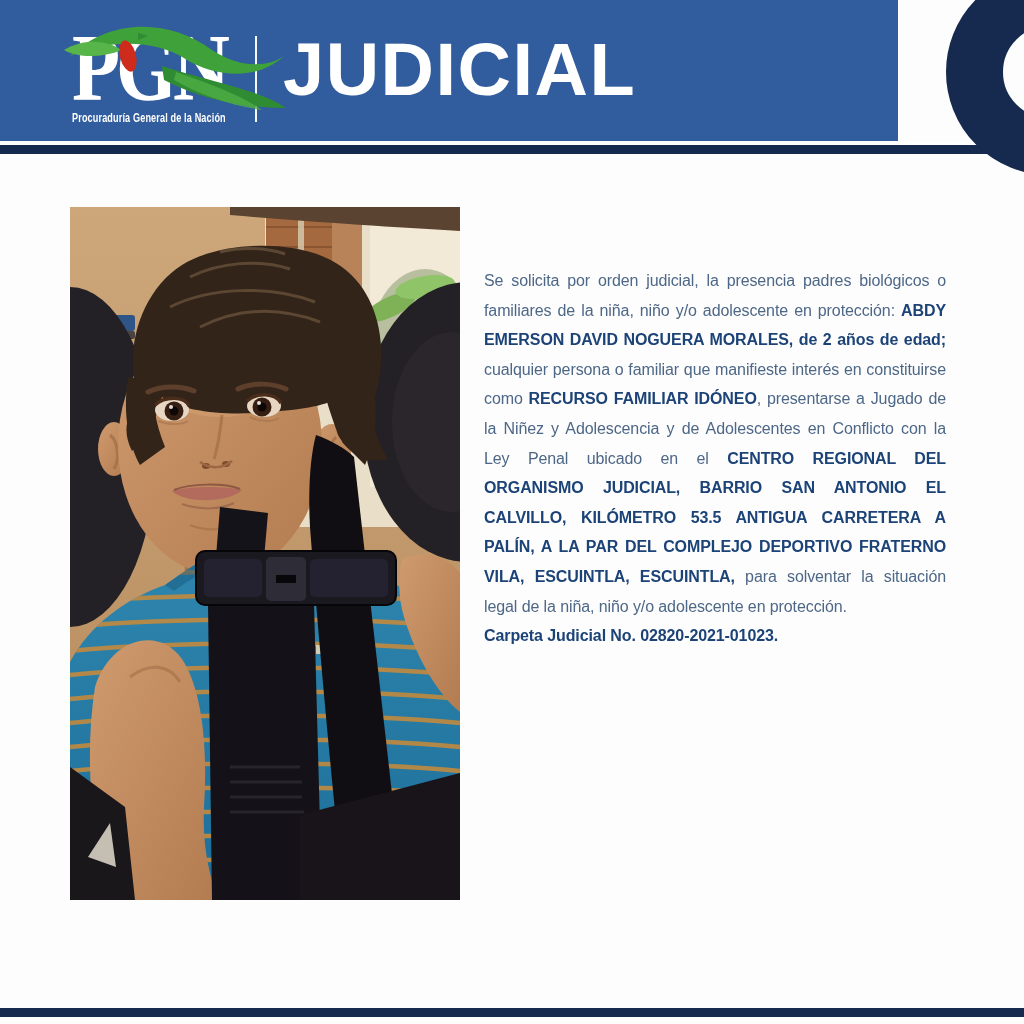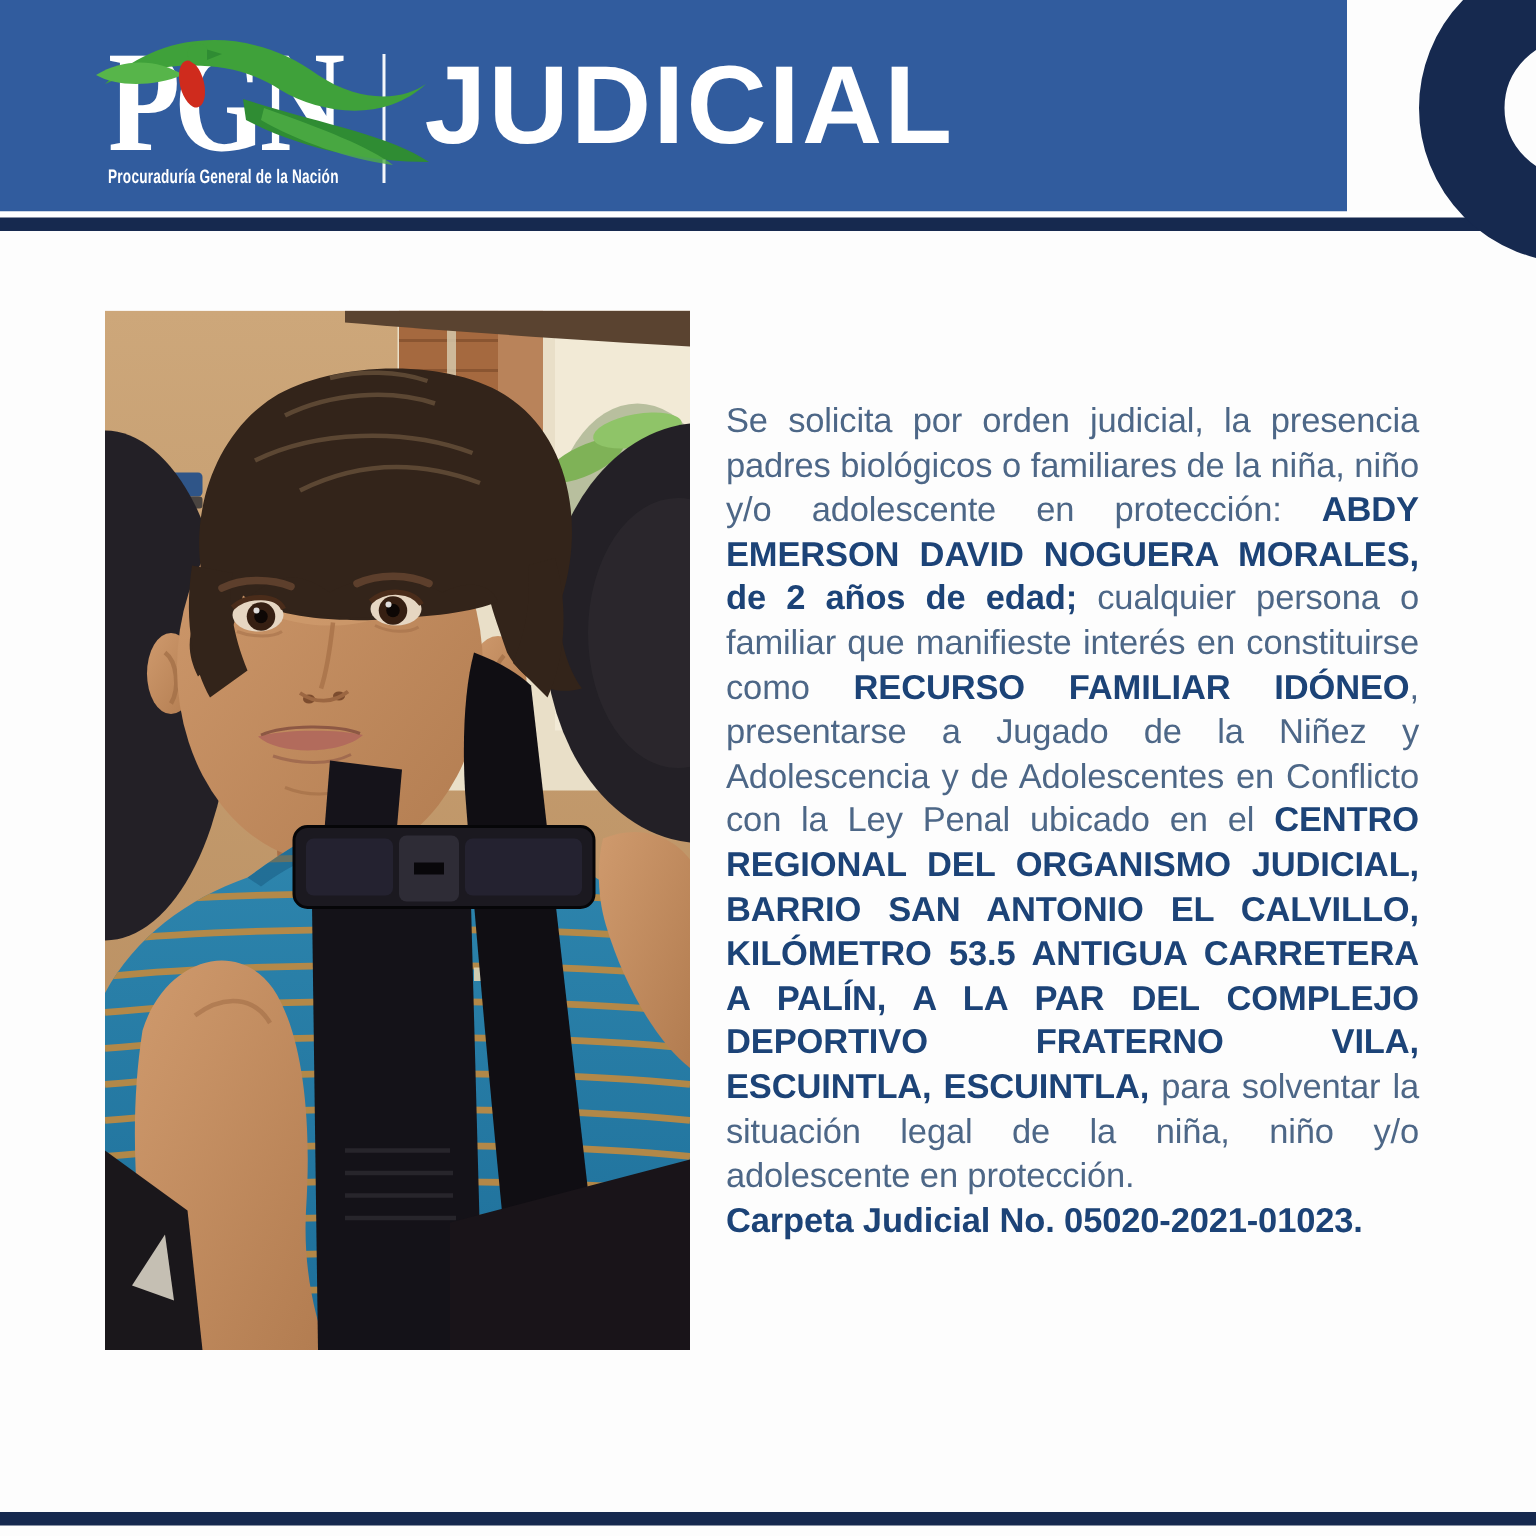--- a/index.html
+++ b/index.html
@@ -26,21 +26,21 @@
 
   .divider{position:absolute;left:255px;top:36px;width:2px;height:86px;background:#ffffff;opacity:.95;}
   .urgente{position:absolute;left:283px;top:33px;margin:0;font-size:74px;font-weight:bold;
         letter-spacing:1.5px;color:#ffffff;line-height:1;}
 
   
   .photo{position:absolute;left:70px;top:207px;width:390px;height:693px;margin:0;overflow:hidden;}
   .photo svg{display:block;}
 
   .notice{position:absolute;left:484px;top:266px;width:462px;}
-  .notice p{margin:0;font-size:23px;line-height:29.6px;color:var(--text-regular,#4d6787);
+  .notice p{margin:0;font-size:16px;line-height:29.6px;color:var(--text-regular,#4d6787);
         letter-spacing:-.1px;}
   .notice .body-par{text-align:justify;}
   .notice .b, .notice .case-par{font-weight:bold;color:var(--text-bold,#1c4377);}
 
   .bottom-stripe{position:absolute;left:0;top:1008px;width:1024px;height:9px;
         background:var(--stripe-navy,#16294f);}
 </style>
 </head>
 <body>
 
@@ -188,17 +188,17 @@
       <rect x="206" y="368" width="20" height="8" fill="#08070a"></rect>
 
       <path d="M230,608 L390,566 L390,693 L230,693 Z" fill="#191419"></path>
       <path d="M0,560 L55,600 L65,693 L0,693 Z" fill="#1a171b"></path>
       <path d="M18,650 L40,616 L46,660 Z" fill="#d8d2c4" opacity=".9"></path>
     </svg>
   </figure>
 
   <section class="notice">
     <p class="body-par"><span>Se solicita por orden judicial, la presencia padres biológicos o familiares de la niña, niño y/o adolescente en protección: </span><span class="b">ABDY EMERSON DAVID NOGUERA MORALES, de 2 años de edad;</span><span> cualquier persona o familiar que manifieste interés en constituirse como </span><span class="b">RECURSO FAMILIAR IDÓNEO</span><span>, presentarse a Jugado de la Niñez y Adolescencia y de Adolescentes en Conflicto con la Ley Penal ubicado en el </span><span class="b">CENTRO REGIONAL DEL ORGANISMO JUDICIAL, BARRIO SAN ANTONIO EL CALVILLO, KILÓMETRO 53.5 ANTIGUA CARRETERA A PALÍN, A LA PAR DEL COMPLEJO DEPORTIVO FRATERNO VILA, ESCUINTLA, ESCUINTLA,</span><span> para solventar la situación legal de la niña, niño y/o adolescente en protección.</span></p>
-    <p class="case-par">Carpeta Judicial No. 05020-2021-01023.</p>
+    <p class="case-par">Carpeta Judicial No. 02820-2021-01023.</p>
   </section>
 
   <footer class="bottom-stripe"></footer>
 </div>
 
 </body></html>

